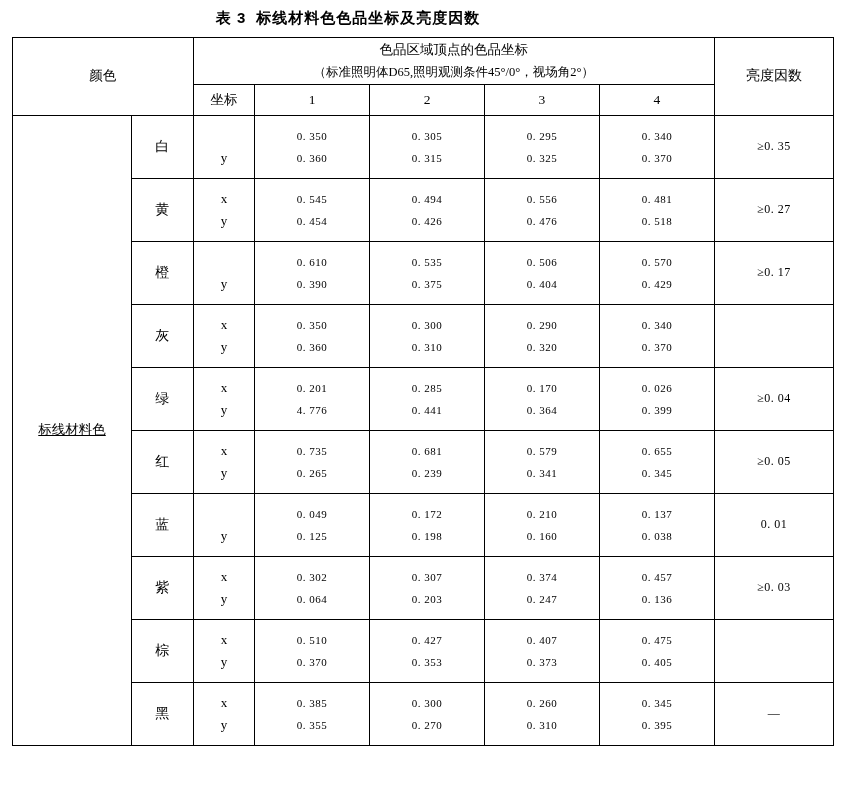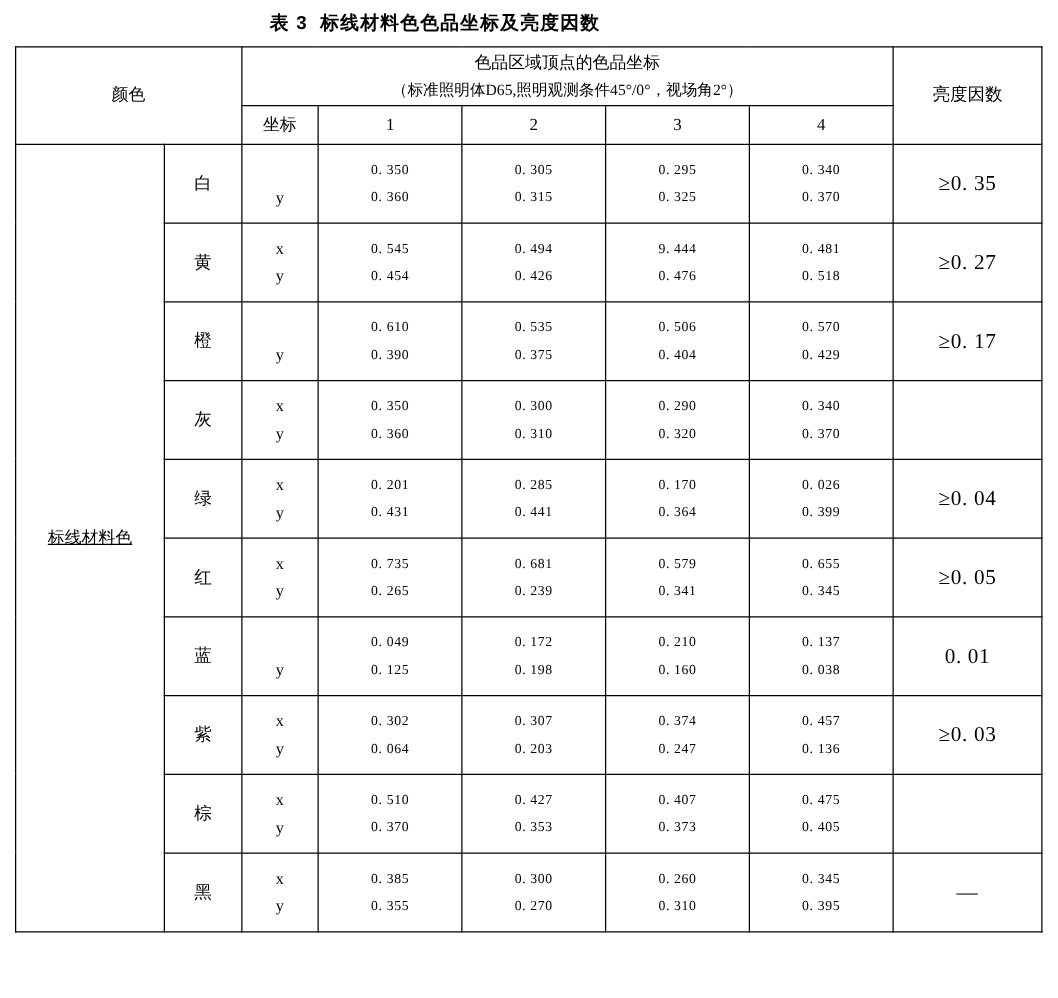--- a/index.html
+++ b/index.html
@@ -98,21 +98,21 @@
     letter-spacing: 0.5px;
     padding: 4px 0;
   }
   .val-cell span {
     display: block;
     height: 22px;
     line-height: 22px;
   }
   .bright-cell {
     width: 116px;
-    font-size: 17px;
+    font-size: 12px;
     letter-spacing: 0.5px;
     margin-top: 41px;
   }
   .data-row td {
     height: 62px;
   }
   .vert-label {
     font-size: 13.5px;
     line-height: 1.3;
     text-decoration: underline;
@@ -189,21 +189,21 @@
         </td>
         <td class="val-cell">
           <span>0. 545</span>
           <span>0. 454</span>
         </td>
         <td class="val-cell">
           <span>0. 494</span>
           <span>0. 426</span>
         </td>
         <td class="val-cell">
-          <span>9. 444</span>
+          <span>0. 556</span>
           <span>0. 476</span>
         </td>
         <td class="val-cell">
           <span>0. 481</span>
           <span>0. 518</span>
         </td>
         <td class="bright-cell">≥0. 27</td>
       </tr>
 
       <tr class="data-row">
@@ -257,21 +257,21 @@
       </tr>
 
       <tr class="data-row">
         <td class="color-name">绿</td>
         <td class="axis-cell">
           <span>x</span>
           <span>y</span>
         </td>
         <td class="val-cell">
           <span>0. 201</span>
-          <span>0. 431</span>
+          <span>4. 776</span>
         </td>
         <td class="val-cell">
           <span>0. 285</span>
           <span>0. 441</span>
         </td>
         <td class="val-cell">
           <span>0. 170</span>
           <span>0. 364</span>
         </td>
         <td class="val-cell">

